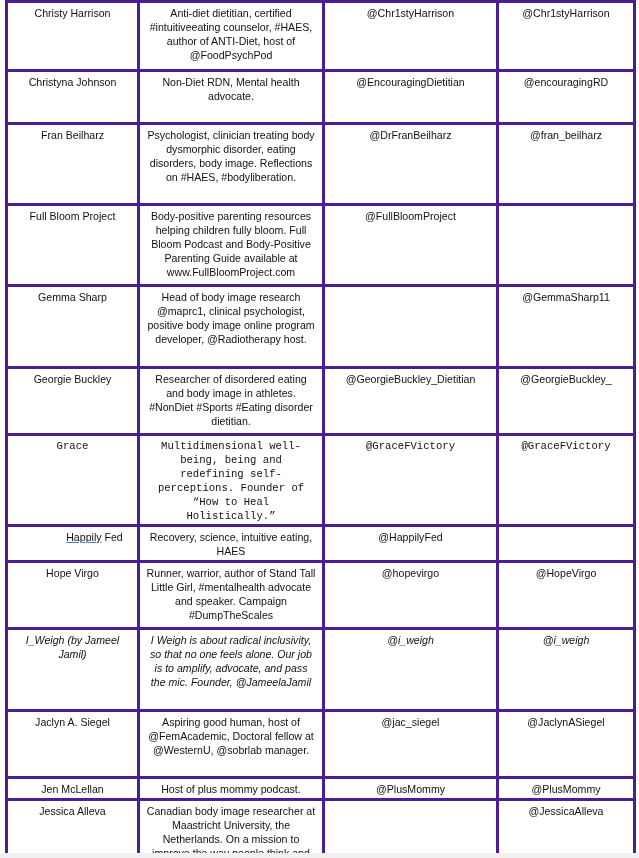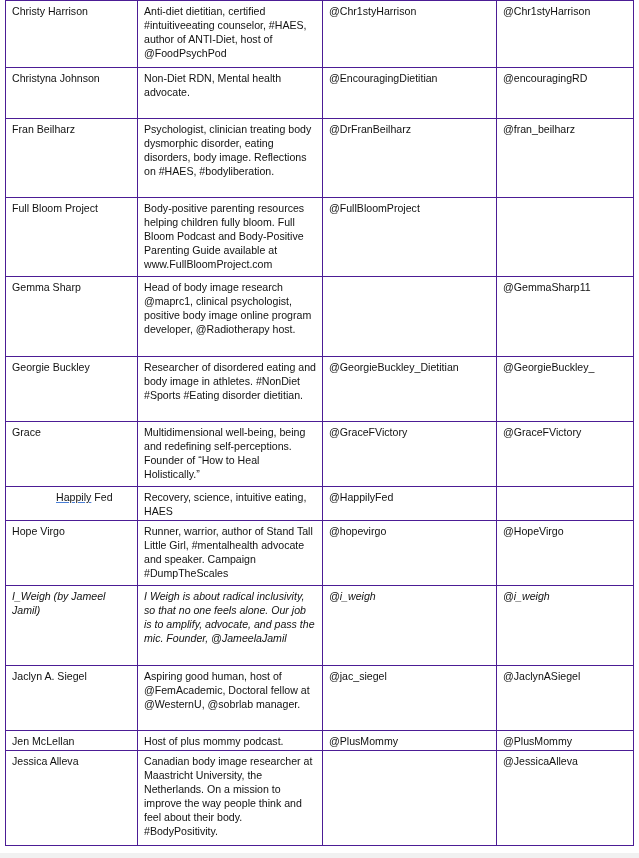--- a/index.html
+++ b/index.html
@@ -16,38 +16,39 @@
     }
     table.dir {
       position: absolute; left: 5px; top: 0;
       width: 628px;
       border-collapse: collapse;
       table-layout: fixed;
       font-size: 10.6px;
       line-height: 14px;
     }
     table.dir td {
-      border: 1px solid #4c1d95;
+      border: 3px solid #4c1d95;
       vertical-align: top;
       padding: 3px 6px 1px 6px;
       word-wrap: break-word;
+      text-align: center;
     }
     col.c1 { width: 132px; }
     col.c2 { width: 185px; }
     col.c3 { width: 174px; }
     col.c4 { width: 137px; }
     .spell { text-decoration: underline; text-decoration-color: #4a7fd6; text-decoration-style: solid; padding-left: 44px; }
     tr.r0 td { height: 62px; }
     tr.r1 td { height: 46px; }
     tr.r2 td { height: 47px; }
     tr.r3 td { height: 74px; }
     tr.r4 td { height: 74px; }
     tr.r5 td { height: 75px; }
     tr.r6 td { height: 60px; margin-left: 24px; }
-    tr.r7 td { height: 60px; }
+    tr.r7 td { height: 60px; font-family: Liberation Mono, monospace; }
     tr.r8 td { height: 29px; }
     tr.r9 td { height: 60px; }
     tr.r10 td { height: 75px; font-style: italic; }
     tr.r11 td { height: 60px; }
     tr.r12 td { height: 15px; }
     tr.r13 td { height: 90px; }
   </style>
 </head>
 <body>
 

